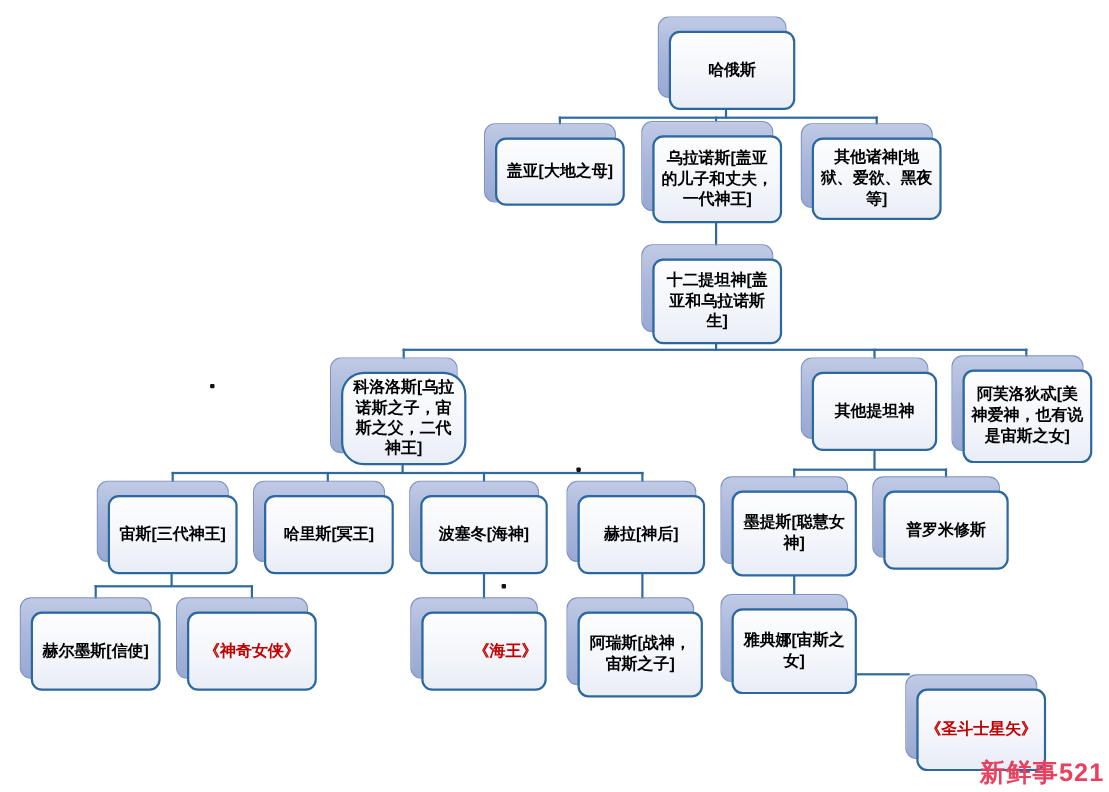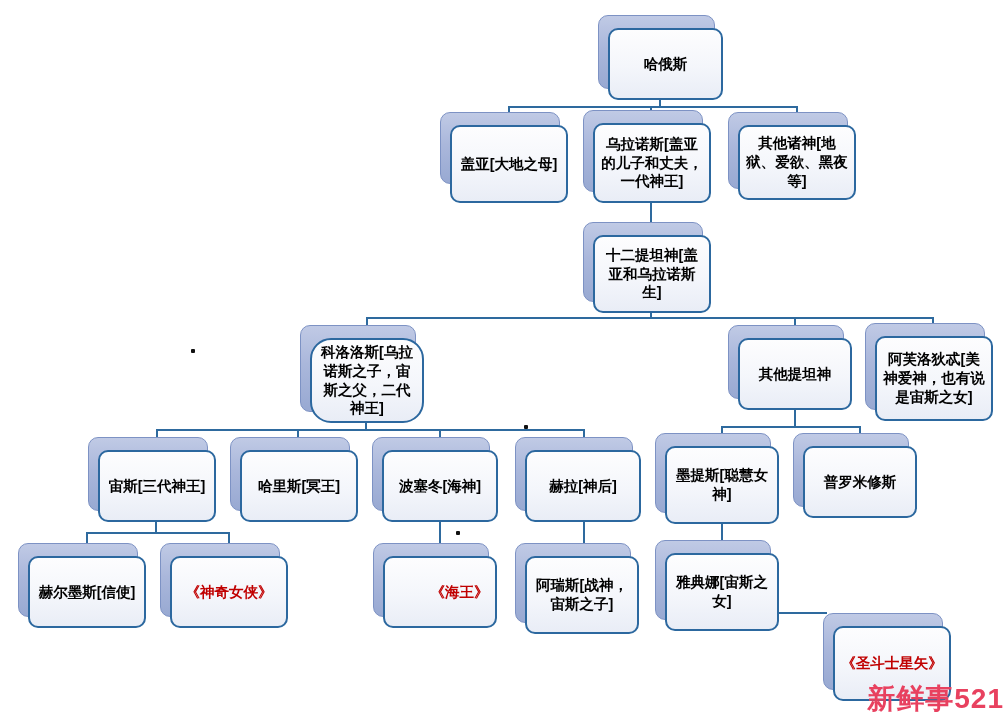--- a/index.html
+++ b/index.html
@@ -55,21 +55,21 @@
     position: absolute;
     width: 4px;
     height: 4px;
     background: #111111;
     border-radius: 1px;
   }
   #watermark {
     position: absolute;
     right: 4px;
     bottom: 2px;
-    font-size: 28px;
+    font-size: 23px;
     font-weight: bold;
     color: #e8415f;
     letter-spacing: 1px;
     z-index: 10;
   }
 </style>
 </head>
 <body>
 
 <div id="canvas">
@@ -102,21 +102,21 @@
     <div class="line" style="left: 439px; top: 521px; width: 2px; height: 36px;"></div>
     <div class="line" style="left: 583px; top: 521px; width: 2px; height: 36px;"></div>
     <div class="line" style="left: 721px; top: 523px; width: 2px; height: 31px;"></div>
     <div class="line" style="left: 779px; top: 612px; width: 48px; height: 2px;"></div>
     <div class="node" style="left: 598px; top: 15px; width: 125px; height: 85px;">
       <div class="node-shadow" style="width: 115px; height: 72px;"></div>
       <div class="node-box" style="width: 115px; height: 72px;">哈俄斯</div>
     </div>
     <div class="node" style="left: 440px; top: 112px; width: 128px; height: 83px;">
       <div class="node-shadow" style="width: 118px; height: 70px;"></div>
-      <div class="node-box" style="width: 118px; height: 78px;">盖亚[大地之母]</div>
+      <div class="node-box" style="width: 118px; height: 62px;">盖亚[大地之母]</div>
     </div>
     <div class="node" style="left: 583px; top: 110px; width: 128px; height: 93px;">
       <div class="node-shadow" style="width: 118px; height: 80px;"></div>
       <div class="node-box" style="width: 118px; height: 80px;">乌拉诺斯[盖亚的儿子和丈夫，一代神王]</div>
     </div>
     <div class="node" style="left: 728px; top: 112px; width: 128px; height: 88px;">
       <div class="node-shadow" style="width: 118px; height: 75px;"></div>
       <div class="node-box" style="width: 118px; height: 75px;">其他诸神[地狱、爱欲、黑夜等]</div>
     </div>
     <div class="node" style="left: 583px; top: 222px; width: 128px; height: 91px;">

